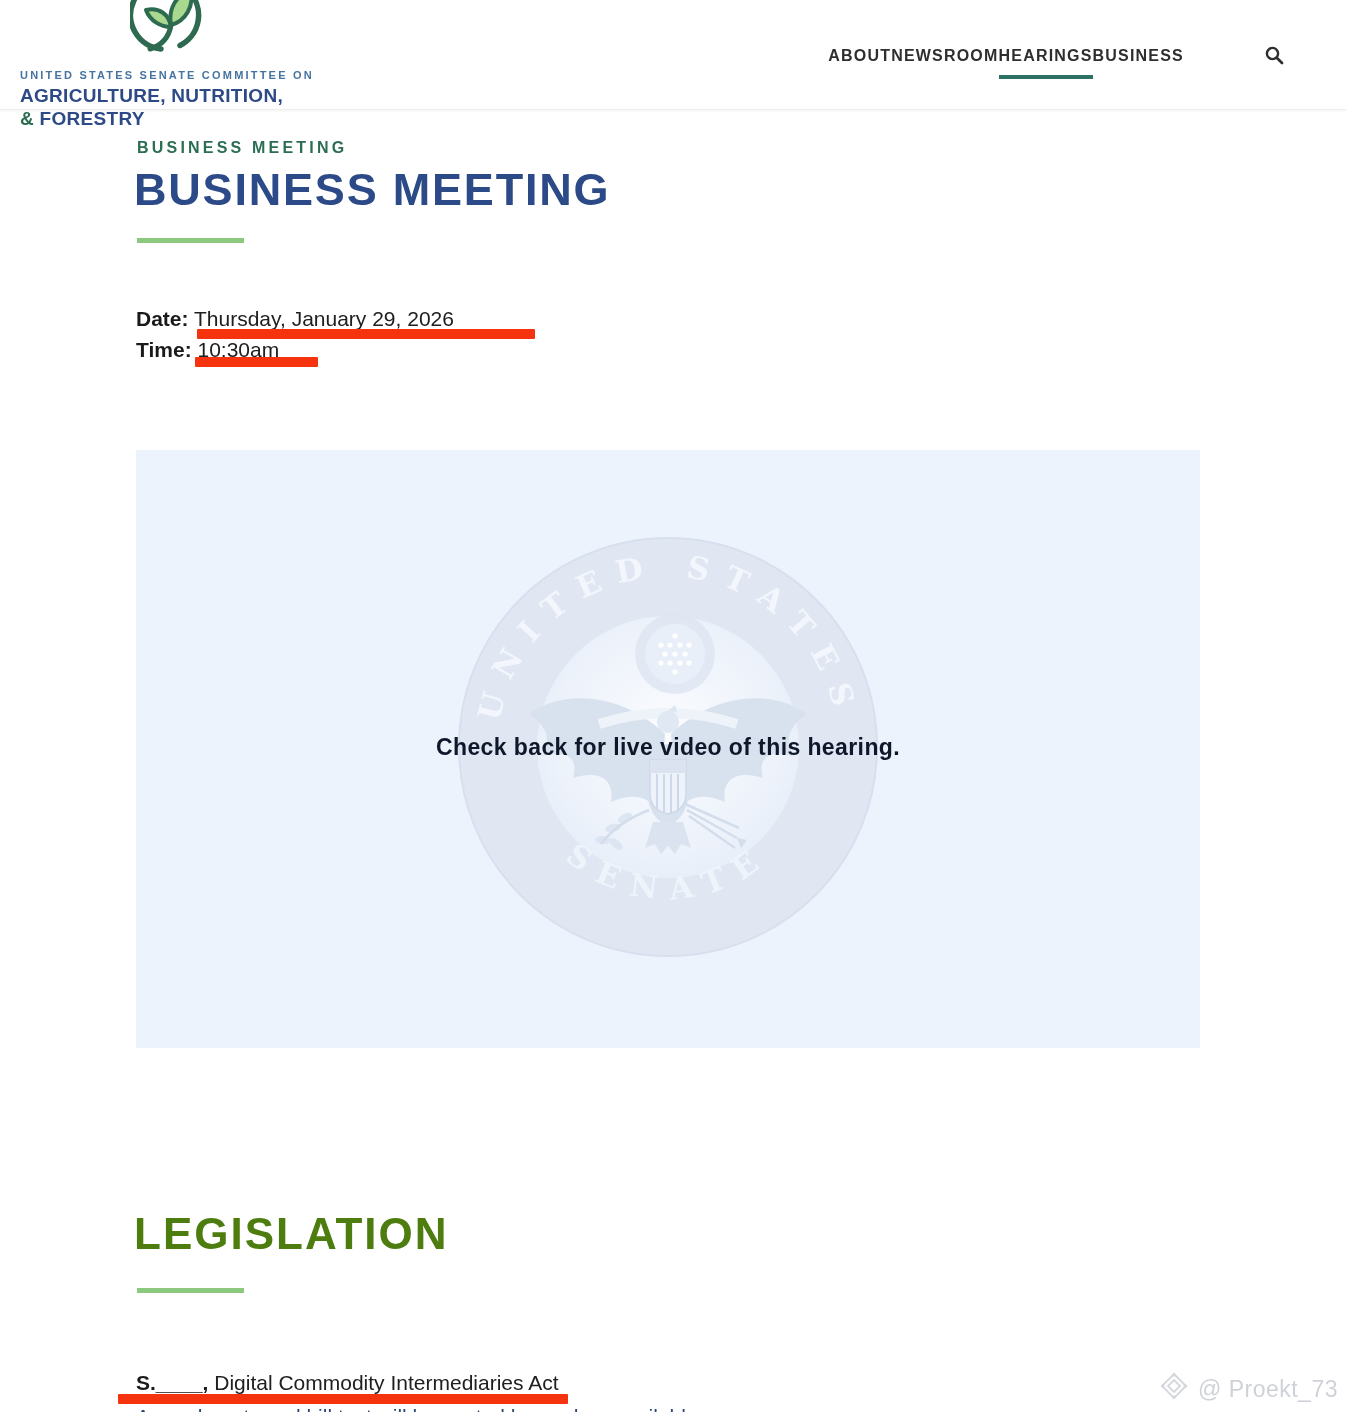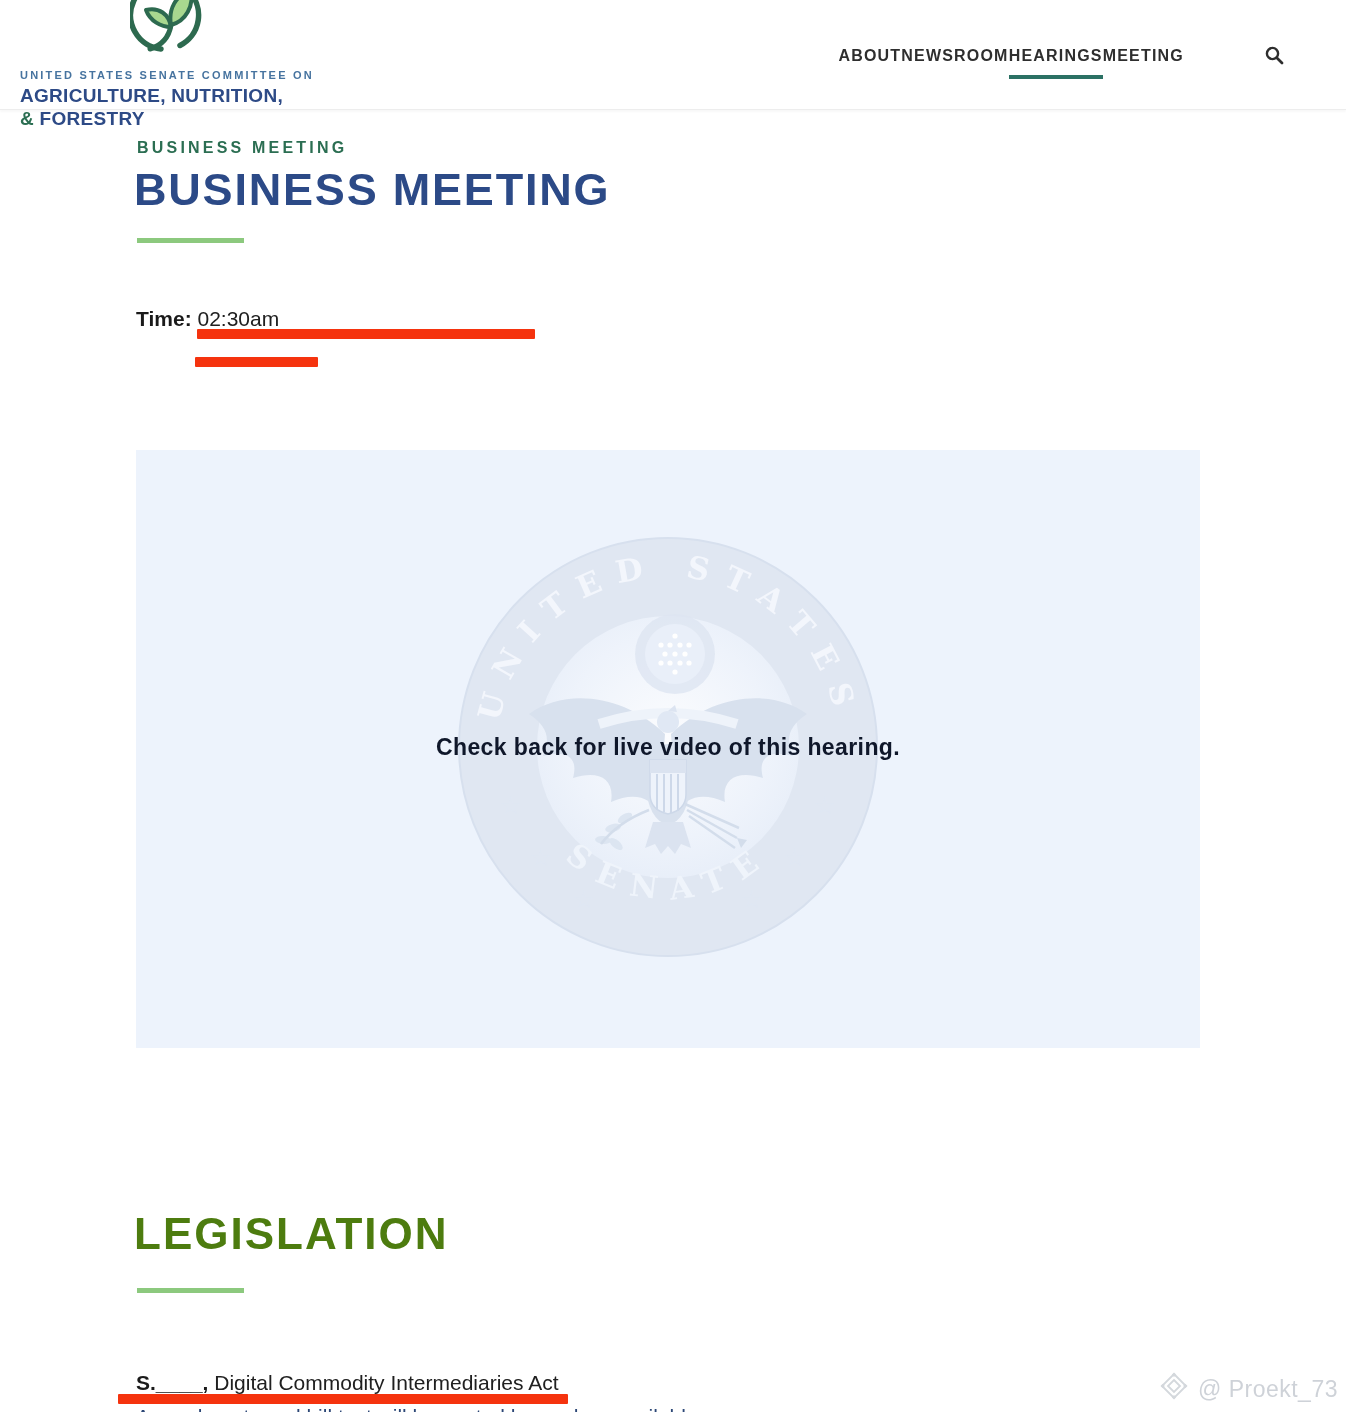--- a/index.html
+++ b/index.html
@@ -124,36 +124,37 @@
         <div>AGRICULTURE, NUTRITION,</div>
         <div><span class="amp">&amp;</span><span> FORESTRY</span></div>
       </div>
     </span>
   </div>
 
   <div class="nav">
     <div class="nav-item">ABOUT</div>
     <div class="nav-item">NEWSROOM</div>
     <div class="nav-item active">HEARINGS</div>
-    <div class="nav-item">MEETING</div>
+    <div class="nav-item">BUSINESS</div>
     <div class="search-btn">
       <svg width="20" height="20" viewBox="0 0 20 20">
         <circle cx="8.5" cy="8.5" r="5.6" fill="none" stroke="#2e2e2e" stroke-width="2.4"></circle>
         <line x1="13" y1="13" x2="18" y2="18" stroke="#2e2e2e" stroke-width="2.8" stroke-linecap="round"></line>
       </svg>
     </div>
   </div>
 </div>
 
 <div class="eyebrow">BUSINESS MEETING</div>
 <h1 class="page-title">BUSINESS MEETING</h1>
 <div class="green-divider divider-1"></div>
 
 <div class="details">
-  <div><b>Time:</b> <span>02:30am</span></div>
+  <div><b>Date:</b> <span>Thursday, January 29, 2026</span></div>
+  <div><b>Time:</b> <span>10:30am</span></div>
 </div>
 
 <div class="red-bar red-bar-1"></div>
 <div class="red-bar red-bar-2"></div>
 
 <div class="video-box">
   <div class="seal">
     <svg width="430" height="430" viewBox="0 0 430 430">
       <defs>
         <radialGradient id="innerG" cx="50%" cy="46%" r="60%">

